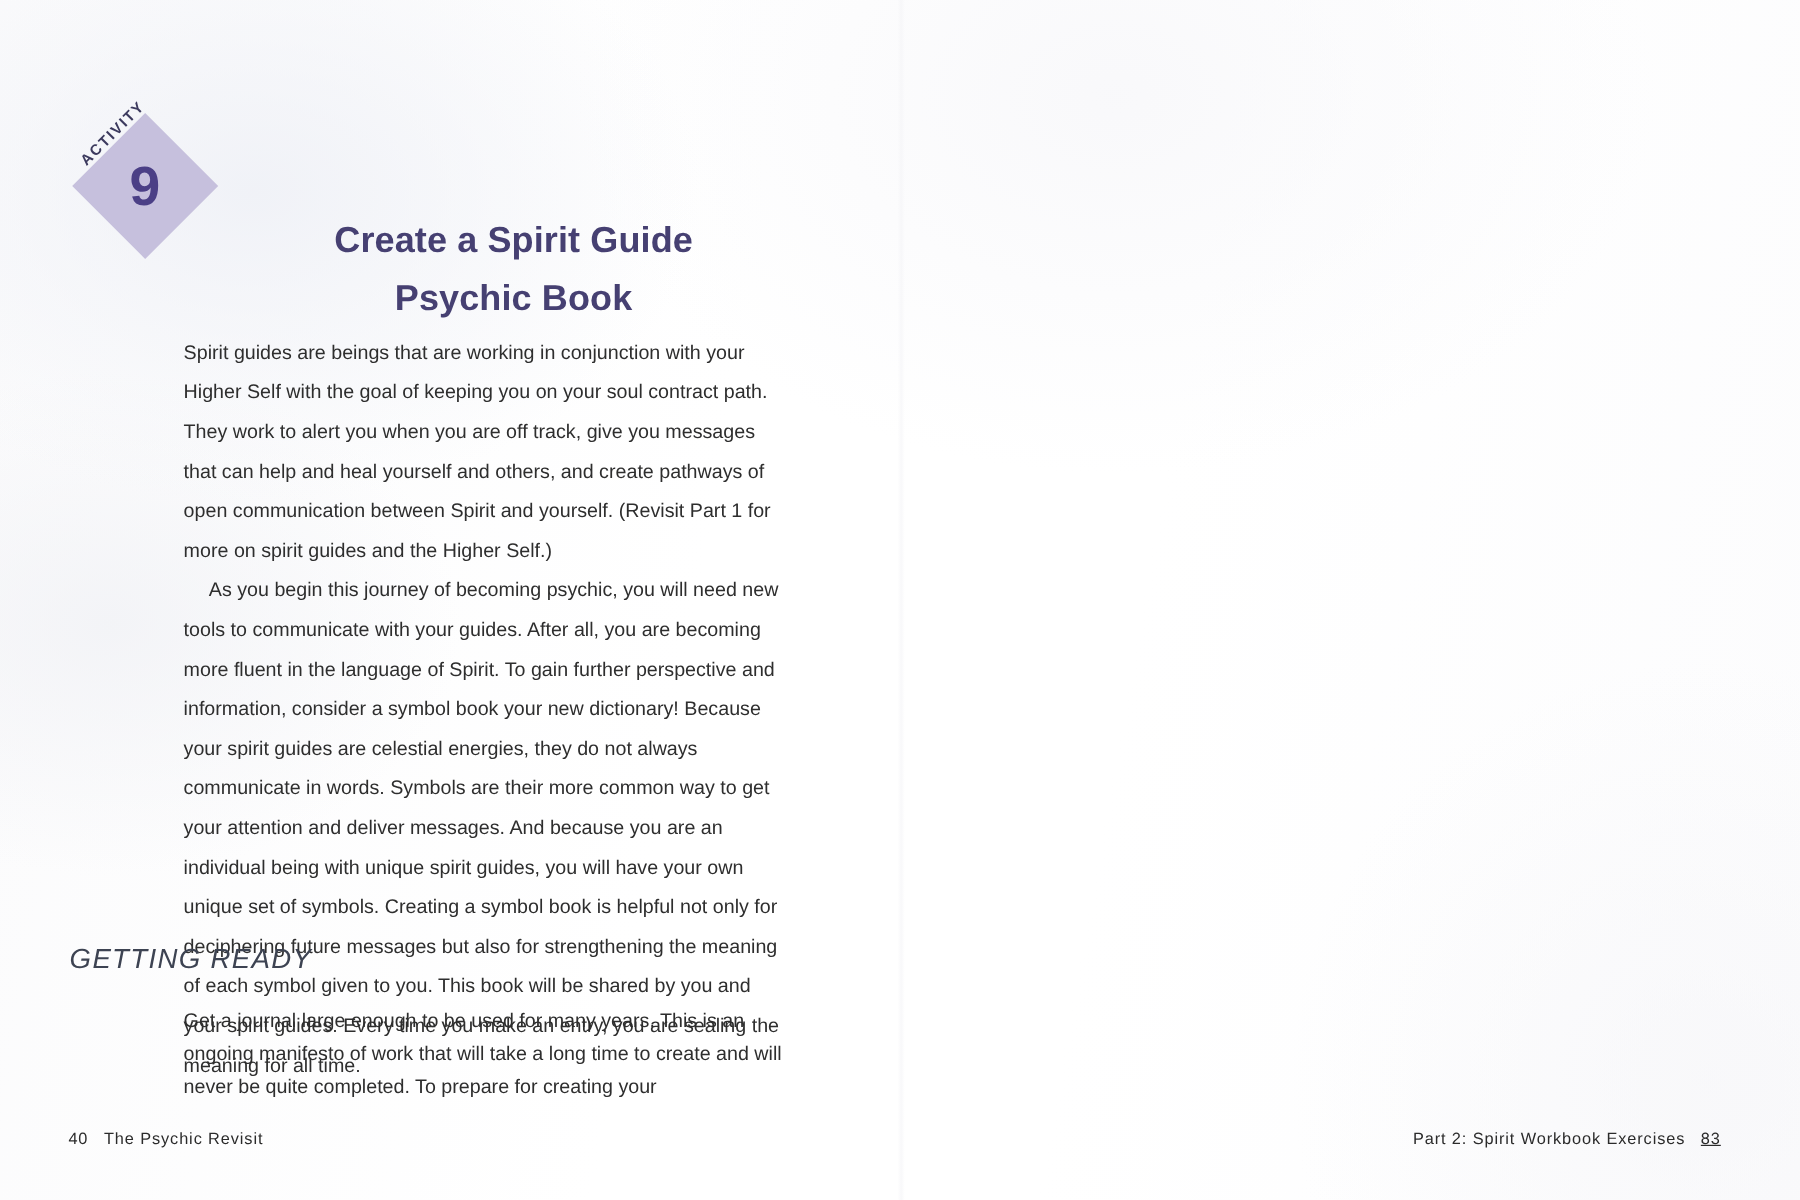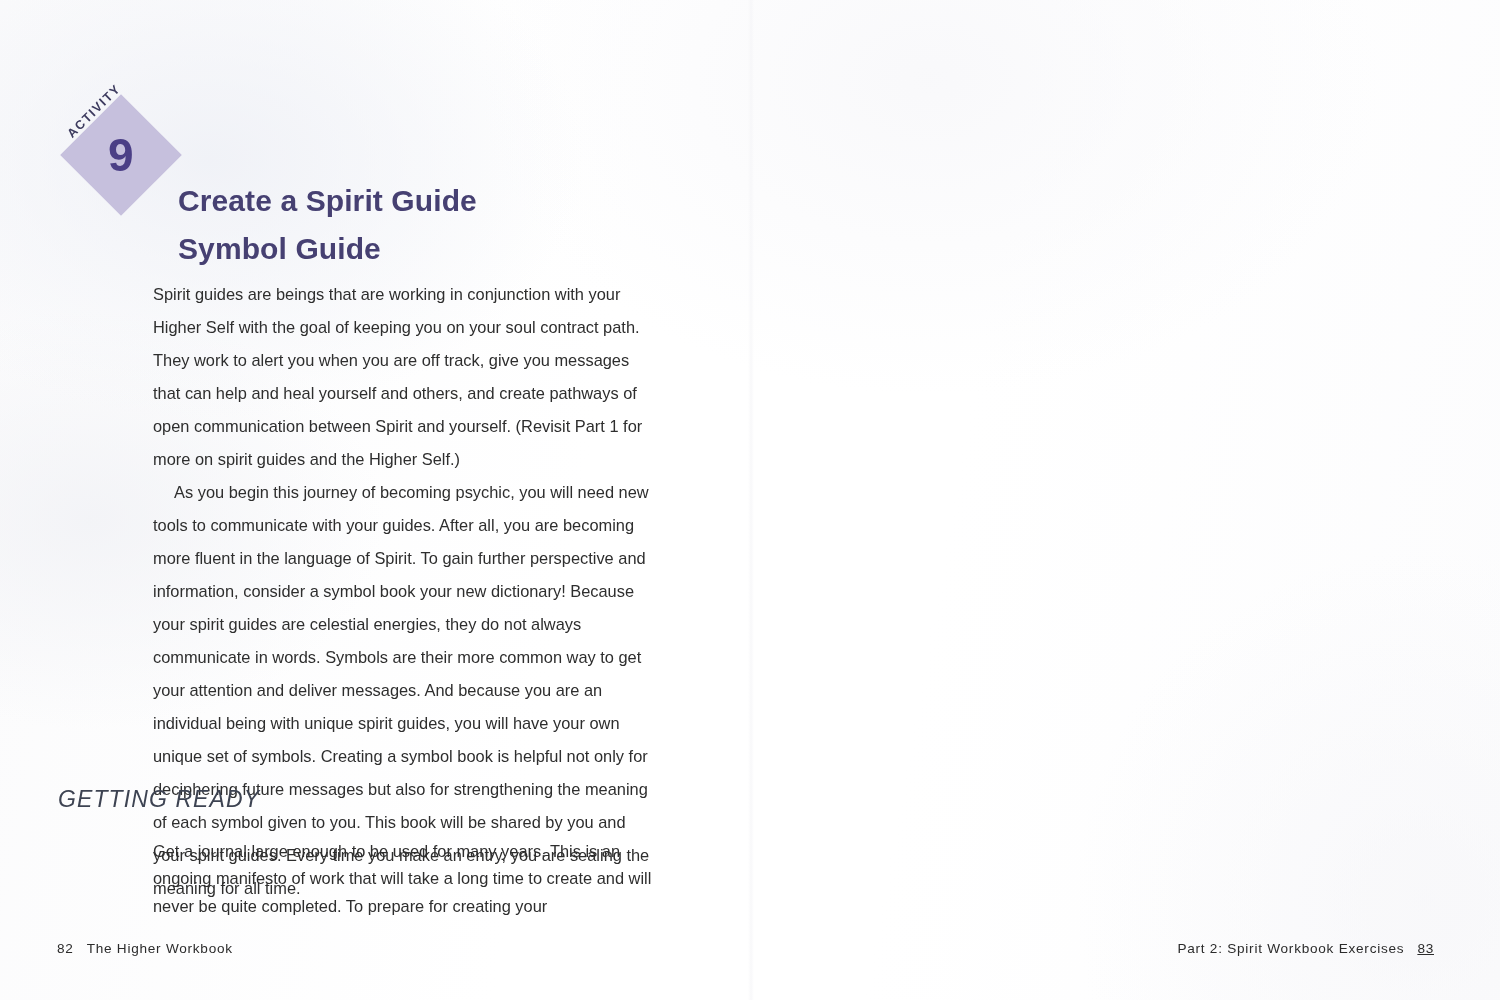--- a/index.html
+++ b/index.html
@@ -85,20 +85,21 @@
   #activity-title {
     position: absolute;
     left: 178px;
     top: 157px;
     width: 500px;
     color: #464072;
     font-size: 30px;
     font-weight: bold;
     line-height: 48px;
     letter-spacing: 0.1px;
+    text-align: center;
   }
   #activity-title .tl { display: block; }
 
   
   .col-left {
     position: absolute;
     left: 153px;
     width: 502px;
     color: #2e2e2e;
     font-size: 16.4px;
@@ -153,36 +154,36 @@
   <div id="gutter"></div>
 
   <div class="page" id="page-left">
 
     <div id="activity-badge"></div>
     <div id="activity-number">9</div>
     <div id="activity-word">ACTIVITY</div>
 
     <h1 id="activity-title">
       <span class="tl">Create a Spirit Guide</span>
-      <span class="tl">Symbol Guide</span>
+      <span class="tl">Psychic Book</span>
     </h1>
 
     <div class="col-left" id="left-body">
       <p class="para">Spirit guides are beings that are working in conjunction with your Higher Self with the goal of keeping you on your soul contract path. They work to alert you when you are off track, give you messages that can help and heal yourself and others, and create pathways of open communication between Spirit and yourself. (Revisit Part 1 for more on spirit guides and the Higher Self.)</p>
       <p class="para indent">As you begin this journey of becoming psychic, you will need new tools to communicate with your guides. After all, you are becoming more fluent in the language of Spirit. To gain further perspective and information, consider a symbol book your new dictionary! Because your spirit guides are celestial energies, they do not always communicate in words. Symbols are their more common way to get your attention and deliver messages. And because you are an individual being with unique spirit guides, you will have your own unique set of symbols. Creating a symbol book is helpful not only for deciphering future messages but also for strengthening the meaning of each symbol given to you. This book will be shared by you and your spirit guides. Every time you make an entry, you are sealing the meaning for all time.</p>
     </div>
 
     <h2 id="getting-ready-heading">GETTING READY</h2>
 
     <div id="getting-ready-body">
       <p class="para">Get a journal large enough to be used for many years. This is an ongoing manifesto of work that will take a long time to create and will never be quite completed. To prepare for creating your</p>
     </div>
 
     <div class="footer" id="footer-left">
-      <span class="folio-l">82</span><span>The Higher Workbook</span>
+      <span class="folio-l">40</span><span>The Psychic Revisit</span>
     </div>
   </div>
 
   <div class="page" id="page-right">
 
     <div class="footer" id="footer-right">
       <span>Part 2: Spirit Workbook Exercises</span><span class="folio-r">83</span>
     </div>
   </div>
 

